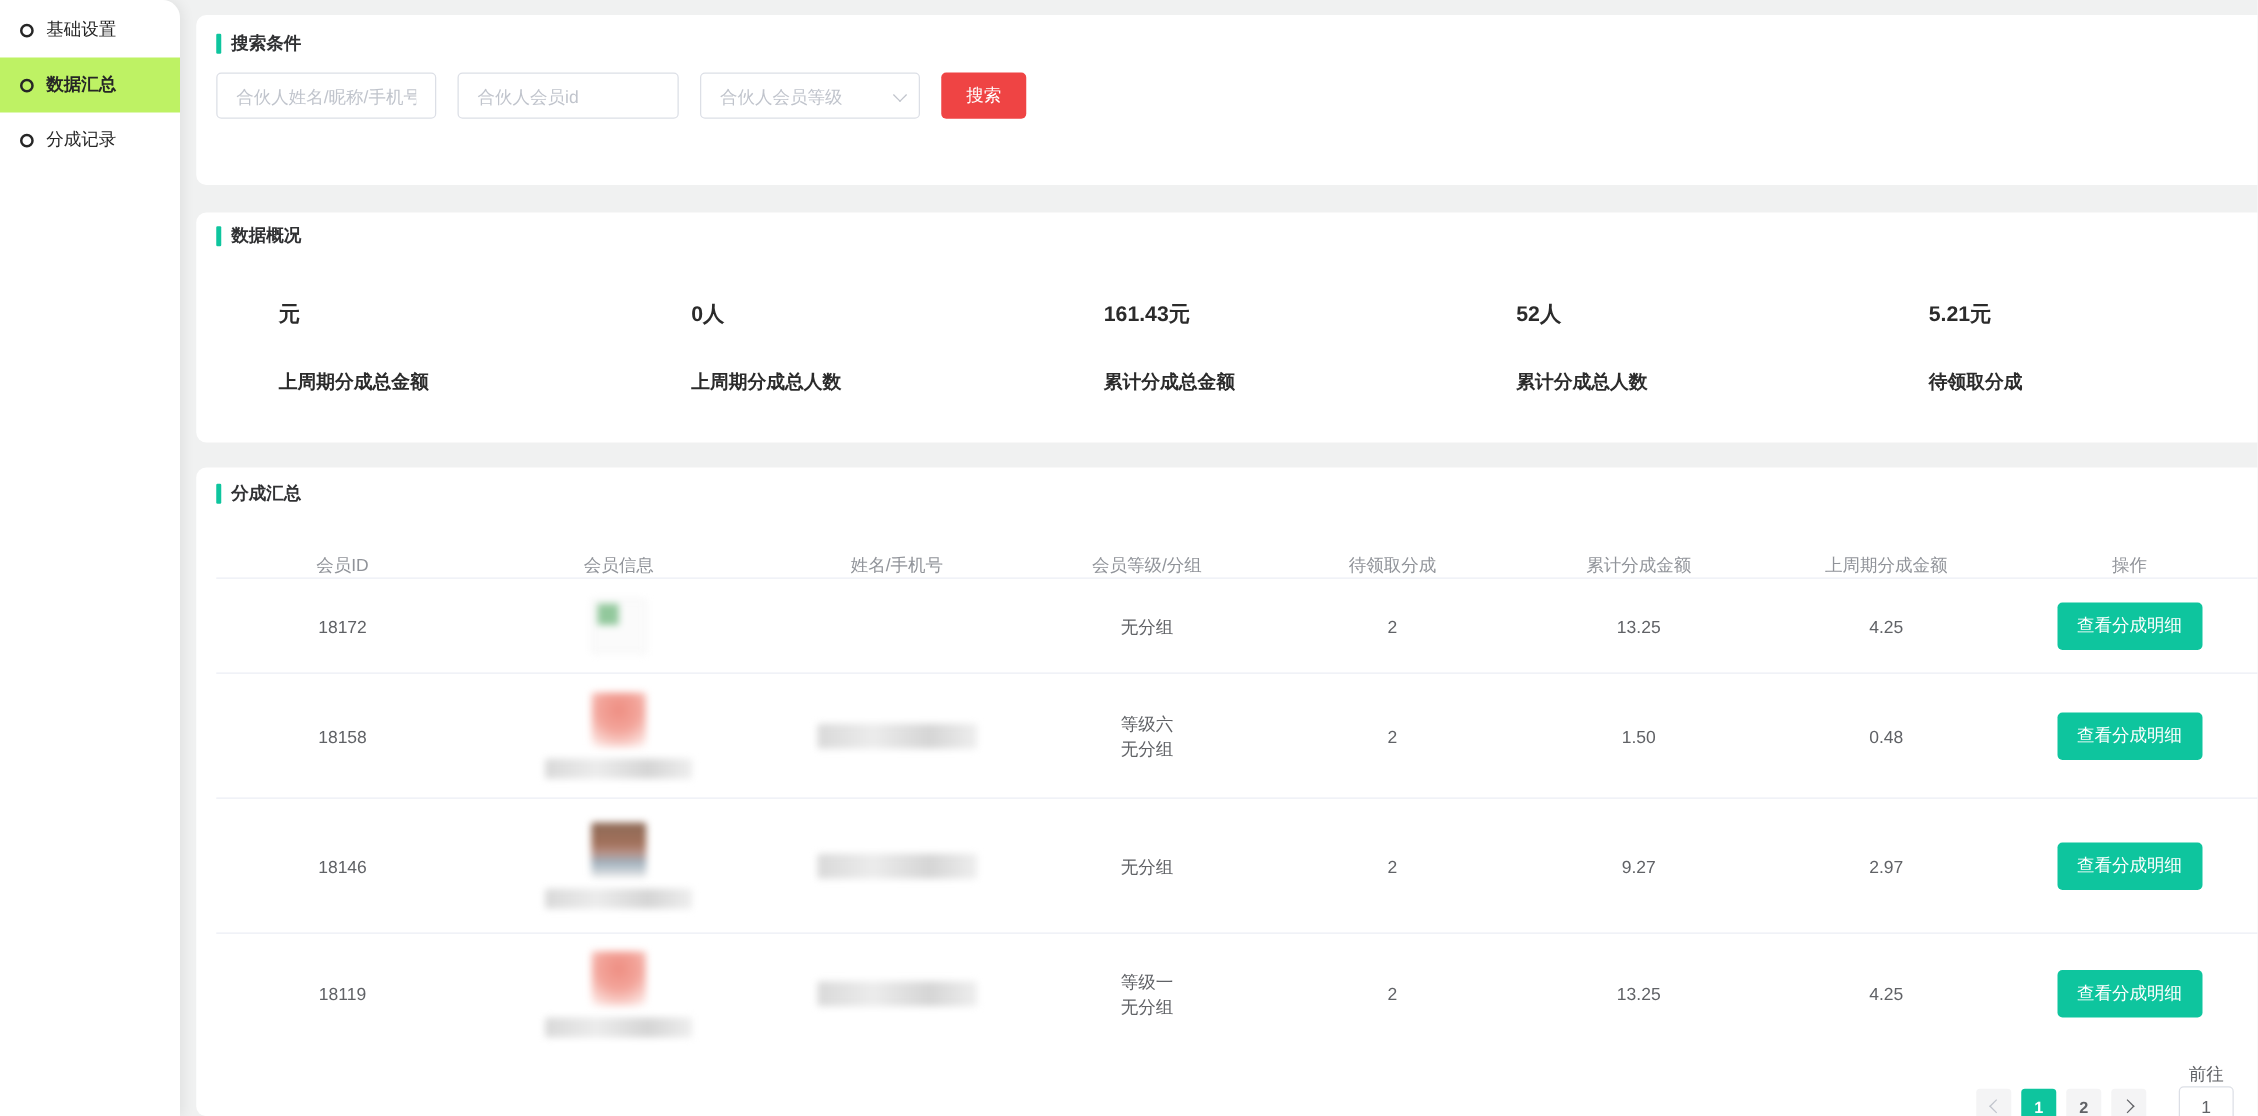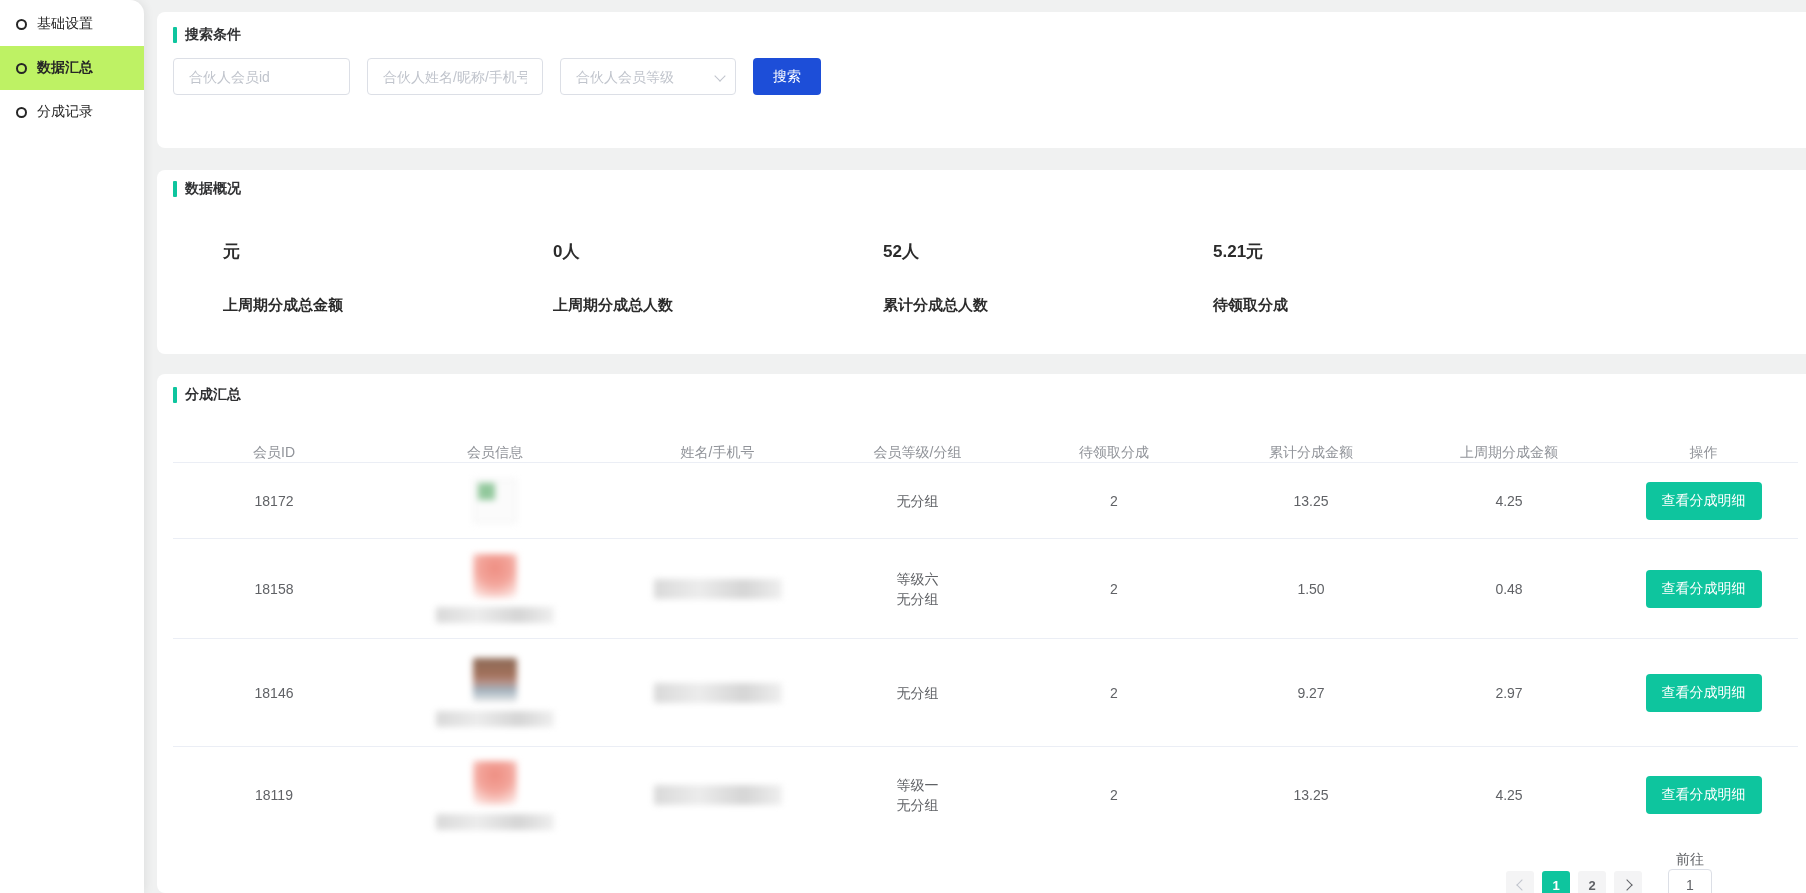--- a/index.html
+++ b/index.html
@@ -111,46 +111,50 @@
 </aside>
 
 <div class="main">
 
   <section class="card card-search">
     <div class="sec-title">
       <span class="bar accent-bg" style="background: rgb(14, 197, 158);"></span>
       <span>搜索条件</span>
     </div>
     <div class="search-row">
+      <input class="inp inp-name" placeholder="合伙人姓名/昵称/手机号" style="">
       <input class="inp inp-id" placeholder="合伙人会员id" style="">
-      <input class="inp inp-name" placeholder="合伙人姓名/昵称/手机号" style="">
       <div class="select-wrap">
         <input class="inp" readonly="" placeholder="合伙人会员等级" style="">
         <span class="chev"></span>
       </div>
-      <button class="btn-primary accent-bg" style="background: #1d4ed8;">搜索</button>
+      <button class="btn-primary accent-bg" style="background: #ef4444;">搜索</button>
     </div>
   </section>
 
   <section class="card card-overview">
     <div class="sec-title">
       <span class="bar accent-bg" style="background: rgb(14, 197, 158);"></span>
       <span>数据概况</span>
     </div>
     <div class="stats" id="stats">
     <div class="stat">
       <div class="val">元</div>
       <div class="lbl">上周期分成总金额</div>
     </div>
 
     <div class="stat">
       <div class="val">0人</div>
       <div class="lbl">上周期分成总人数</div>
     </div>
 
+    <div class="stat">
+      <div class="val">161.43元</div>
+      <div class="lbl">累计分成总金额</div>
+    </div>
 
     <div class="stat">
       <div class="val">52人</div>
       <div class="lbl">累计分成总人数</div>
     </div>
 
     <div class="stat">
       <div class="val">5.21元</div>
       <div class="lbl">待领取分成</div>
     </div>

